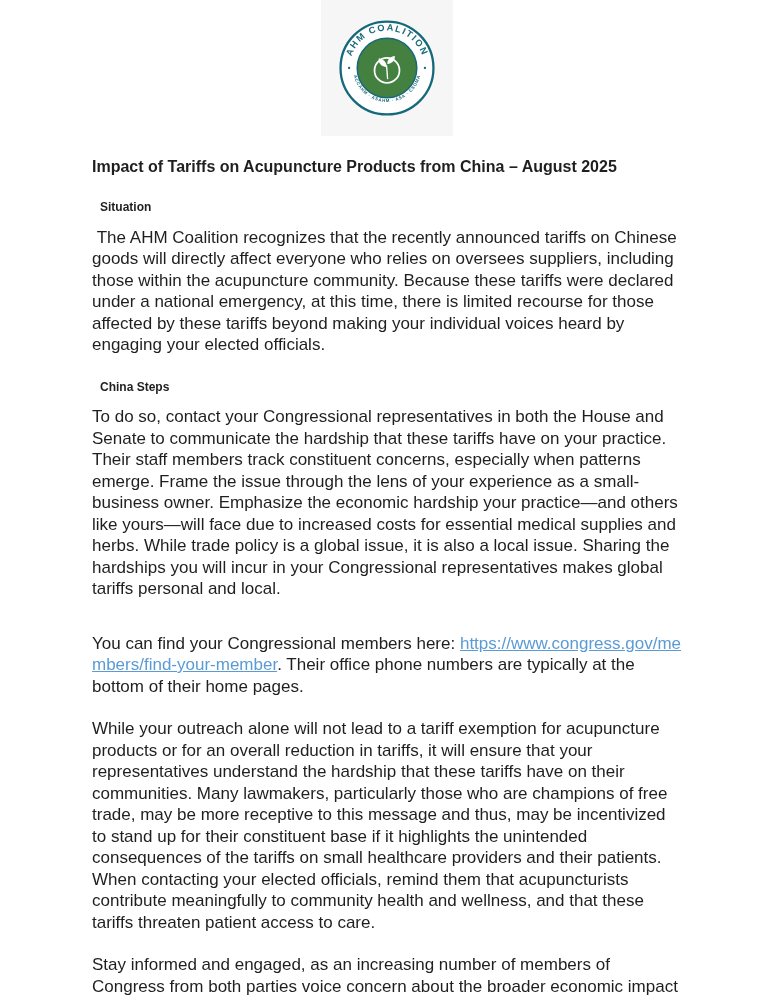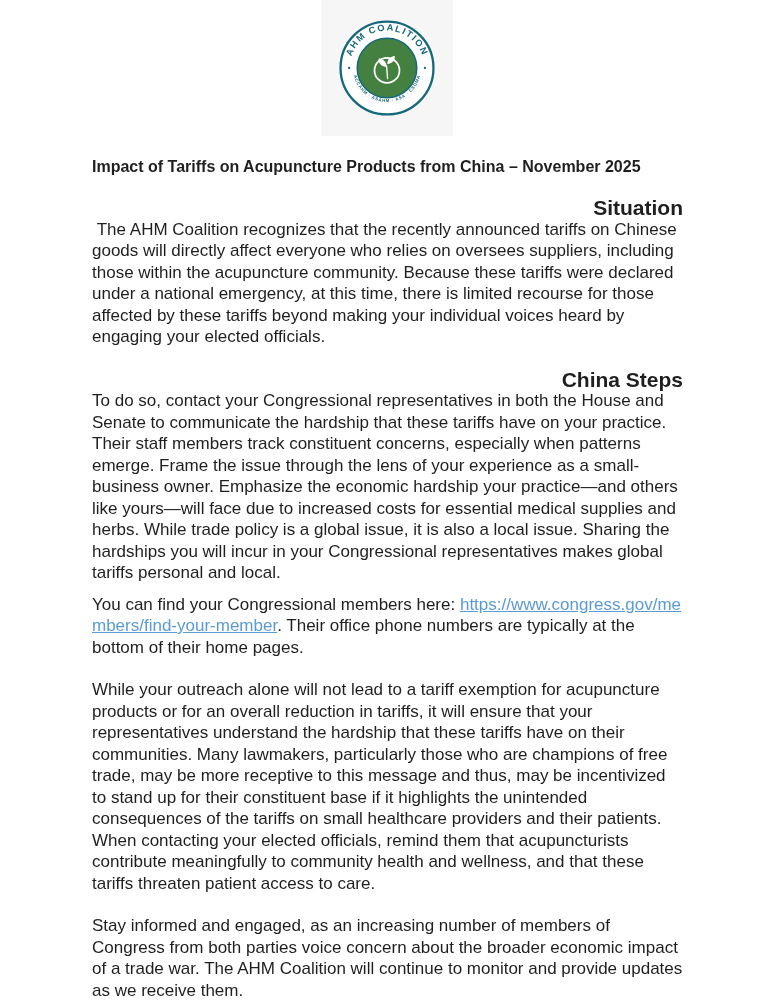--- a/index.html
+++ b/index.html
@@ -55,33 +55,32 @@
     padding:22px 90px 0 92px;
   }
   .doc-title{
     font-size:16px;
     font-weight:bold;
     margin:0;
     color:var(--text);
   }
   .section{margin-top:21px;}
   .section-heading{
-    font-size:21px;
+    font-size:12px;
     font-weight:bold;
-    margin:0;
+    margin:8px;
     line-height:21.5px;
-    text-align:right;
   }
   .body-para{
     font-size:17px;
     line-height:21.5px;
     margin:0;
     white-space:pre-wrap;
   }
-  .para-gap{margin-top:10px;}
+  .para-gap{margin-top:33px;}
   .doc-link{
     color:var(--link);
     text-decoration:underline;
     cursor:pointer;
     word-break:break-all;
   }
 </style>
 </head>
 <body>
 
@@ -105,21 +104,21 @@
         <textPath href="#arcTop" startOffset="50%">AHM COALITION</textPath>
       </text>
       <text class="logo-arc-bottom" text-anchor="middle">
         <textPath href="#arcBottom" startOffset="50%">ACCAHM · ASAHM · ASA · CSOMA</textPath>
       </text>
     </svg>
   </div>
 
   <div class="content">
 
-    <h1 class="doc-title">Impact of Tariffs on Acupuncture Products from China – November 2025</h1>
+    <h1 class="doc-title">Impact of Tariffs on Acupuncture Products from China – August 2025</h1>
 
     <div class="section">
       <h2 class="section-heading">Situation</h2>
       <p class="body-para"> The AHM Coalition recognizes that the recently announced tariffs on Chinese goods will directly affect everyone who relies on oversees suppliers, including those within the acupuncture community. Because these tariffs were declared under a national emergency, at this time, there is limited recourse for those affected by these tariffs beyond making your individual voices heard by engaging your elected officials.</p>
     </div>
 
     <div class="section">
       <h2 class="section-heading">China Steps</h2>
       <p class="body-para">To do so, contact your Congressional representatives in both the House and Senate to communicate the hardship that these tariffs have on your practice. Their staff members track constituent concerns, especially when patterns emerge. Frame the issue through the lens of your experience as a small-business owner. Emphasize the economic hardship your practice—and others like yours—will face due to increased costs for essential medical supplies and herbs. While trade policy is a global issue, it is also a local issue. Sharing the hardships you will incur in your Congressional representatives makes global tariffs personal and local.</p>
       <p class="body-para para-gap"><span>You can find your Congressional members here: </span><a class="doc-link">https://www.congress.gov/members/find-your-member</a><span>. Their office phone numbers are typically at the bottom of their home pages.</span></p>

